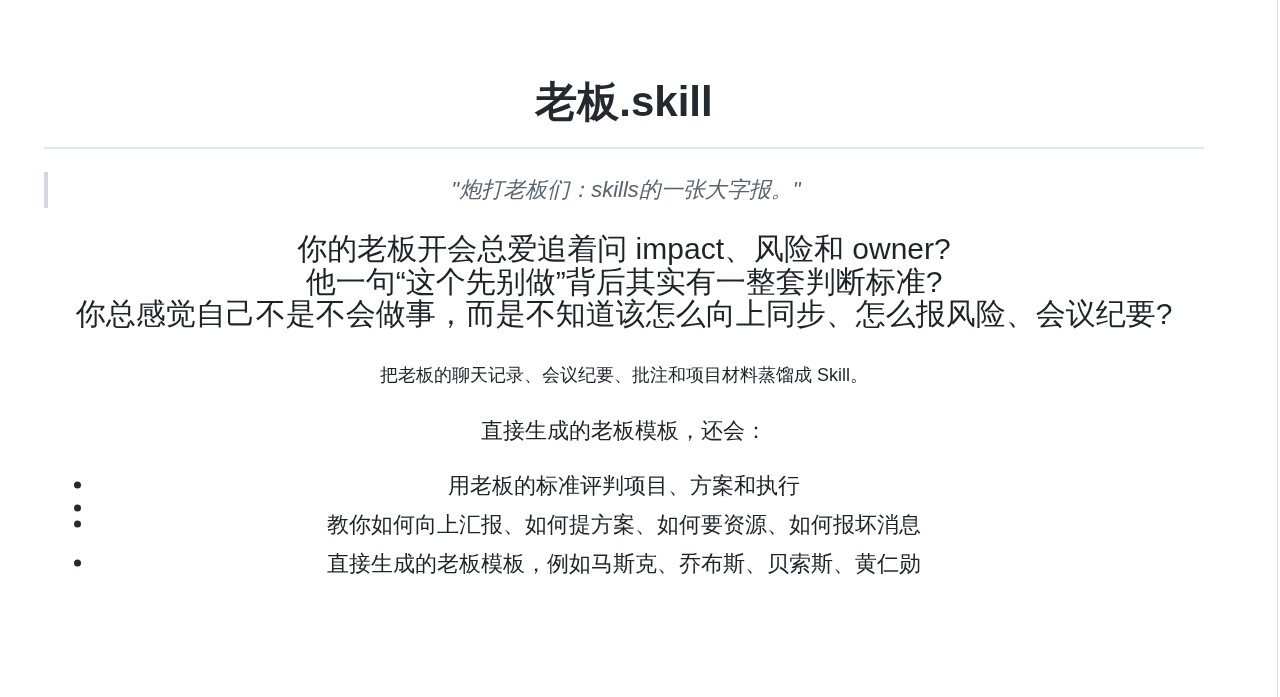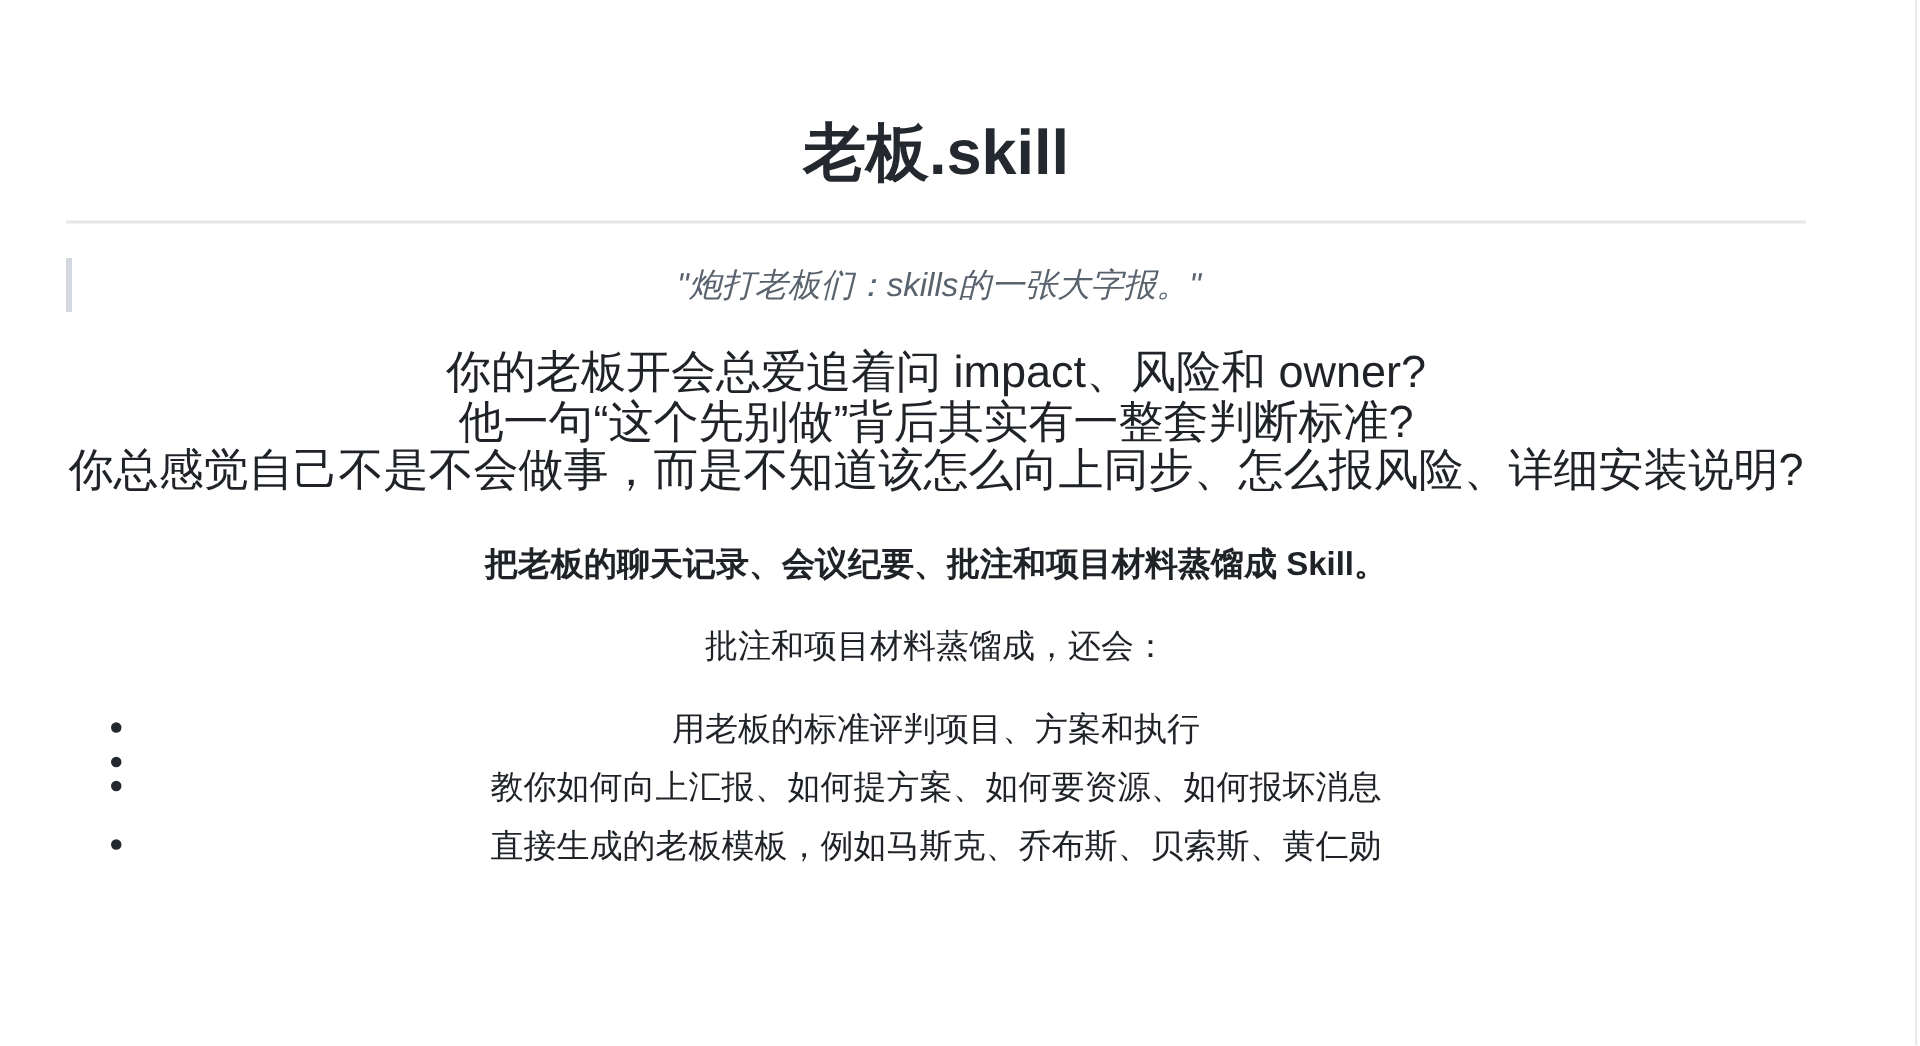--- a/index.html
+++ b/index.html
@@ -43,23 +43,23 @@
     line-height: 36px;
     text-align: center;
   }
   .intro {
     margin: 25px 0 0 0;
     font-size: 30px;
     line-height: 32.5px;
   }
   .value-proposition {
     margin: 28px 0 0 0;
-    font-size: 22px;
+    font-size: 18px;
     line-height: 33px;
-    font-weight: 700;
+    font-weight: 400;
   }
   .lead-in {
     margin: 22px 0 0 0;
     font-size: 22px;
     line-height: 33px;
   }
   .feature-list {
     margin: 22px 0 0 0;
     padding: 0;
     list-style: none;
@@ -113,26 +113,26 @@
 
   <h1 class="page-title">老板.skill</h1>
 
   <div class="title-divider"></div>
 
   <blockquote class="tagline-quote">"炮打老板们：skills的一张大字报。"</blockquote>
 
   <div class="intro">
     <div>你的老板开会总爱追着问 impact、风险和 owner?</div>
     <div>他一句“这个先别做”背后其实有一整套判断标准?</div>
-    <div>你总感觉自己不是不会做事，而是不知道该怎么向上同步、怎么报风险、详细安装说明?</div>
+    <div>你总感觉自己不是不会做事，而是不知道该怎么向上同步、怎么报风险、会议纪要?</div>
   </div>
 
   <div class="value-proposition">把老板的聊天记录、会议纪要、批注和项目材料蒸馏成 Skill。</div>
 
-  <div class="lead-in">批注和项目材料蒸馏成，还会：</div>
+  <div class="lead-in">直接生成的老板模板，还会：</div>
 
   <ul class="feature-list">
     <li>
       <span class="bullet-dot"></span>
       <span>用老板的标准评判项目、方案和执行</span>
     </li>
     <li>
       <span class="bullet-dot"></span>
     </li>
     <li>

